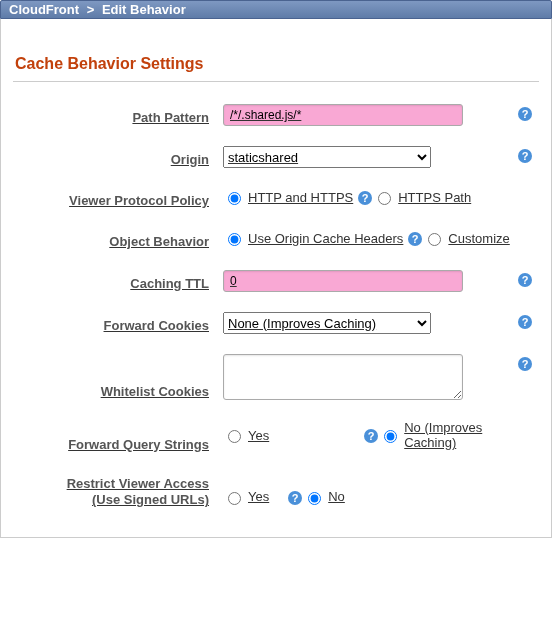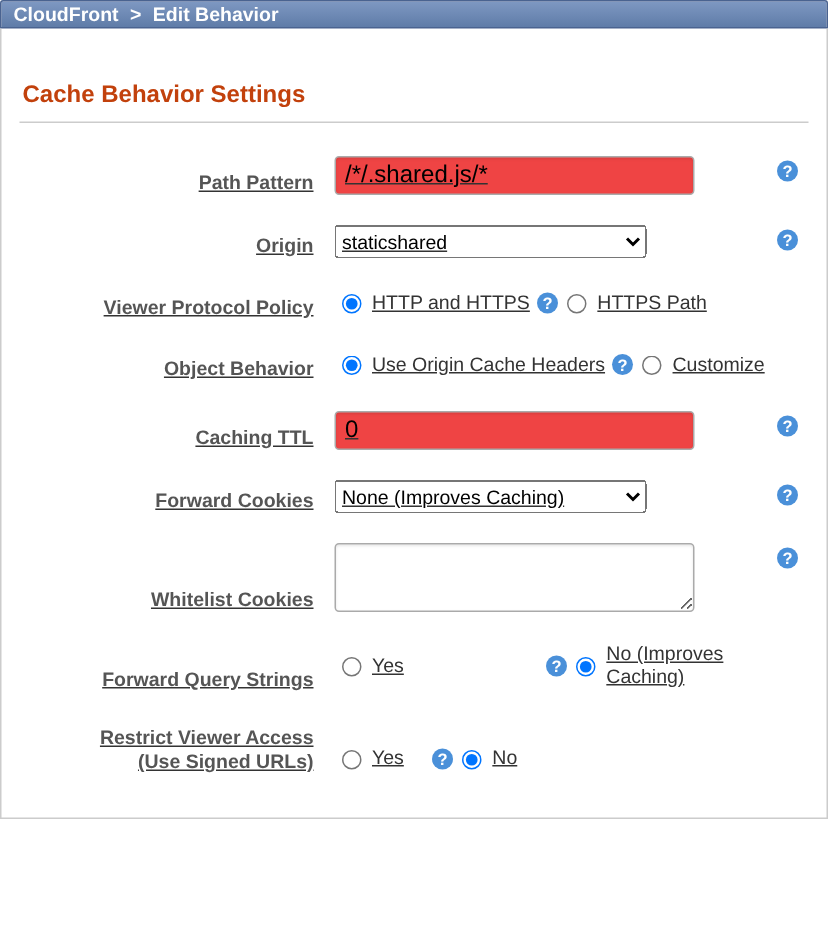--- a/index.html
+++ b/index.html
@@ -56,25 +56,25 @@
     flex: 1;
     display: flex;
     align-items: flex-start;
     gap: 8px;
     padding-right: 6px;
   }
   .field-inner { flex: 1; }
   input[type=text].txt {
     width: 240px;
     padding: 3px 6px;
-    font-size: 16px;
+    font-size: 12px;
     border: 1px solid #aaa;
     border-radius: 3px;
     box-shadow: inset 0 1px 2px rgba(0,0,0,0.1);
-    background: #ef4444;
+    background: #f9a8d4;
   }
   select.sel {
     width: 208px;
     font-size: 13px;
     height: 22px;
   }
   textarea.tarea {
     width: 240px;
     height: 46px;
     border: 1px solid #aaa;

